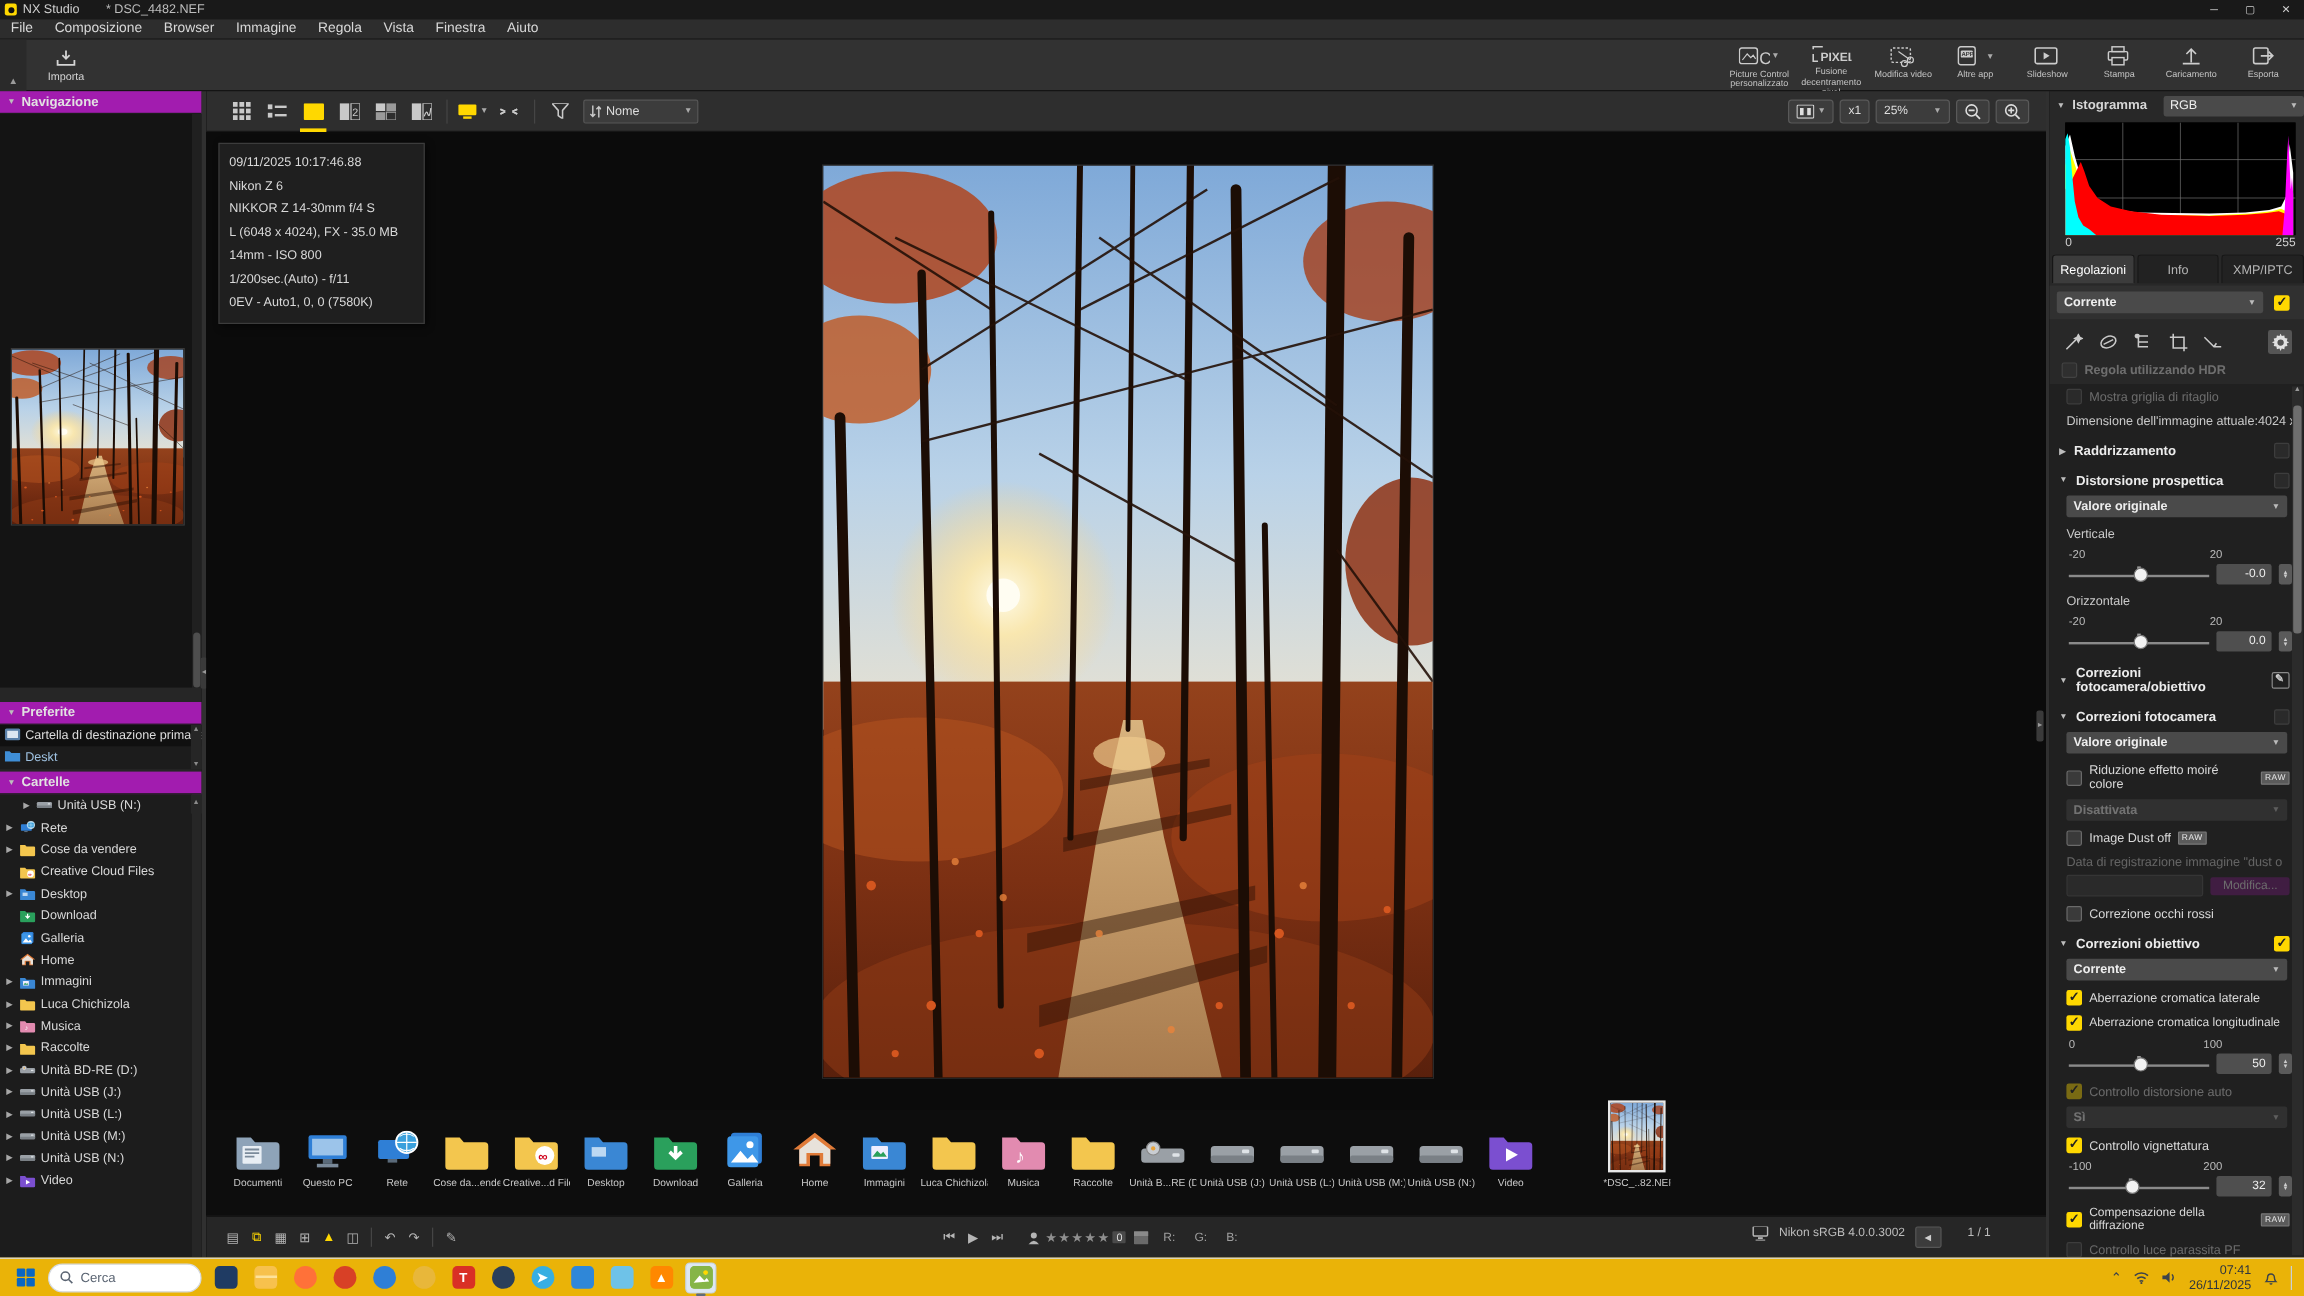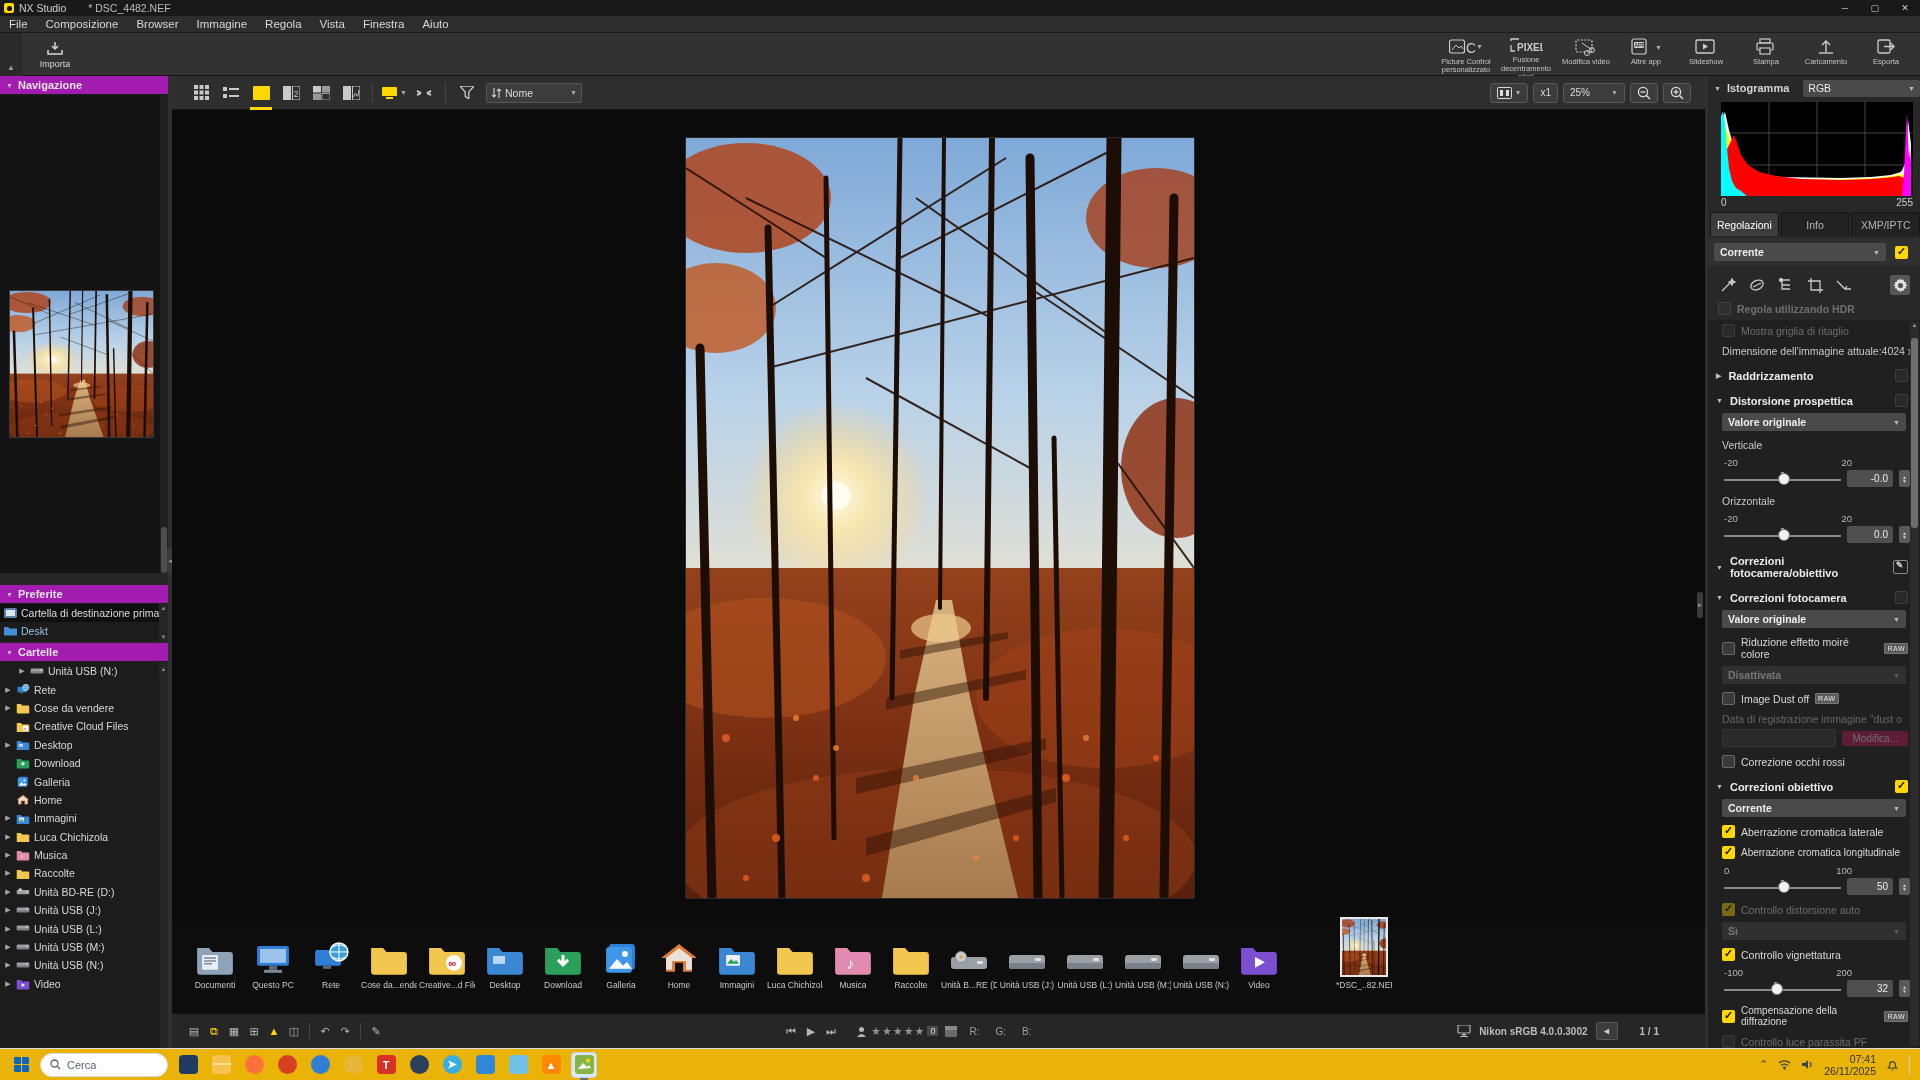--- a/index.html
+++ b/index.html
@@ -98,21 +98,21 @@
   #fs-selected .thumb { width:44px; height:56px; outline:2px solid #e8e8e8; }
   
   #statusbar { position:absolute; left:0; top:937px; width:1533px; height:35px; background:#262626;
     border-top:1px solid #111; display:flex; align-items:center; color:#bdbdbd; font-size:10px;}
   .sb-icon { width:20px; height:18px; display:flex; align-items:center; justify-content:center;
     font-size:11px; color:#b5b5b5; }
   .sb-sep { width:1px; height:16px; background:#454545; margin:0 5px;}
   #sb-stars { display:flex; align-items:center; gap:1px; color:#8f8f8f; font-size:11px;}
   #rating-zero { background:#4a4a4a; color:#ddd; font-size:9px; padding:0 3px; border-radius:1px; margin:0 3px;}
   .rgb-lab { margin:0 8px; color:#9f9f9f;}
-  #sb-right { margin-left:auto; display:flex; align-items:center; margin-right:46px; gap:8px;font-weight:bold;}
+  #sb-right { margin-left:auto; display:flex; margin-right:46px; gap:8px;}
   #sb-back { width:22px; height:18px; background:#3c3c3c; border:1px solid #565656; border-radius:2px;
     display:flex; align-items:center; justify-content:center; color:#cfcfcf; font-size:9px;}
   
   #rsplit { left:1705px; top:76px; width:3px; height:972px; background:#303030;}
   #right-panel { left:1708px; top:76px; width:212px; height:972px; background:#282828; color:#d6d6d6;}
   #hist-head { position:absolute; left:0; top:0; width:212px; height:24px; display:flex; align-items:center;
     gap:6px; padding-left:6px; font-size:11px; font-weight:bold; }
   #hist-channel { width:118px; height:17px; background:#4a4a4a; border-radius:2px; font-size:10.5px;
     font-weight:normal; display:flex; align-items:center; padding:0 5px; margin-left:8px; color:#eee;}
   #hist-channel .dd-a { margin-left:auto; font-size:7px; color:#bbb;}
@@ -166,21 +166,21 @@
   .sl-thumb { position:absolute; top:1px; width:12px; height:12px; border-radius:50%;
     background:#f2f2f2; border:1px solid #777; }
   .val-box { width:46px; height:17px; background:#4f4f4f; border-radius:2px; color:#eee; font-size:10px;
     display:flex; align-items:center; justify-content:flex-end; padding-right:5px;}
   .spin { width:11px; height:17px; background:#5a5a5a; border-radius:2px; display:flex; flex-direction:column;
     align-items:center; justify-content:center; color:#ccc; font-size:5px; line-height:4px;}
   .raw { background:#5a5a5a; color:#e8e8e8; font-size:7px; padding:1px 2px; border-radius:1px;
     border:1px solid #777; letter-spacing:.5px;}
   .endbox { width:16px; height:14px; border:1px solid #8a8a8a; border-radius:2px; position:relative;}
   .endbox:after { content:"✎"; position:absolute; left:2px; top:-1px; font-size:9px; color:#ccc;}
-  .modbtn { background:#be185d; border-radius:2px; font-size:10px; color:#ddd; padding:2px 10px;}
+  .modbtn { background:#701a75; border-radius:2px; font-size:10px; color:#ddd; padding:2px 10px;}
   .fieldbox { flex:1; height:18px; background:#3a3a3a; border:1px solid #555; border-radius:2px;}
   
   #taskbar { left:0; top:1048px; width:1920px; height:32px; background:#eab308;
     border-top:1px solid #d9dee5; display:flex; align-items:center; }
   #start-btn { width:26px; height:26px; margin-left:8px; display:flex; align-items:center; justify-content:center;}
   #start-glyph { width:15px; height:15px; display:grid; grid-template-columns:7px 7px; gap:1px; }
   #start-glyph div { background:#0a66c2; border-radius:1px;}
   #search-pill { width:128px; height:24px; background:#fff; border:1px solid #d5dae1; border-radius:13px;
     display:flex; align-items:center; gap:6px; padding-left:9px; margin-left:6px; font-size:11px; color:#5a6472;}
   .task-icon { width:26px; height:26px; margin-left:7px; border-radius:4px; display:flex; align-items:center;
@@ -759,20 +759,29 @@
             <line x1="6" y1="3.5" x2="6" y2="8.5" stroke="#ddd" stroke-width="1.3"></line>
           </svg>
       </div>
     </div>
   </div>
 
   <div id="canvas">
     <svg id="photo" preserveAspectRatio="none">
       <use href="#scene" width="508" height="760"></use>
     </svg>
+    <div id="meta-tip">
+        <div>09/11/2025 10:17:46.88</div>
+        <div>Nikon Z 6</div>
+        <div>NIKKOR Z 14-30mm f/4 S</div>
+        <div>L (6048 x 4024), FX - 35.0 MB</div>
+        <div>14mm - ISO 800</div>
+        <div>1/200sec.(Auto) - f/11</div>
+        <div>0EV - Auto1, 0, 0 (7580K)</div>
+      </div>
     <div id="rsplit-grip">►</div>
   </div>
 
   <div id="filmstrip">
       <div class="fs-item">
         <div class="fs-icon">
           <svg width="40" height="32.8" viewBox="0 0 40 33">
             <path d="M2 6 h12 l3.5 4 H35 a3 3 0 0 1 3 3 v17 a3 3 0 0 1 -3 3 H5 a3 3 0 0 1 -3 -3 z" fill="#8ea3b8"></path>
             <rect x="7" y="13" width="16" height="15" rx="1" fill="#e8eef4"></rect>
             <path d="M9 16 h12 M9 19 h12 M9 22 h8" stroke="#7a8a9a" stroke-width="1.5"></path>

